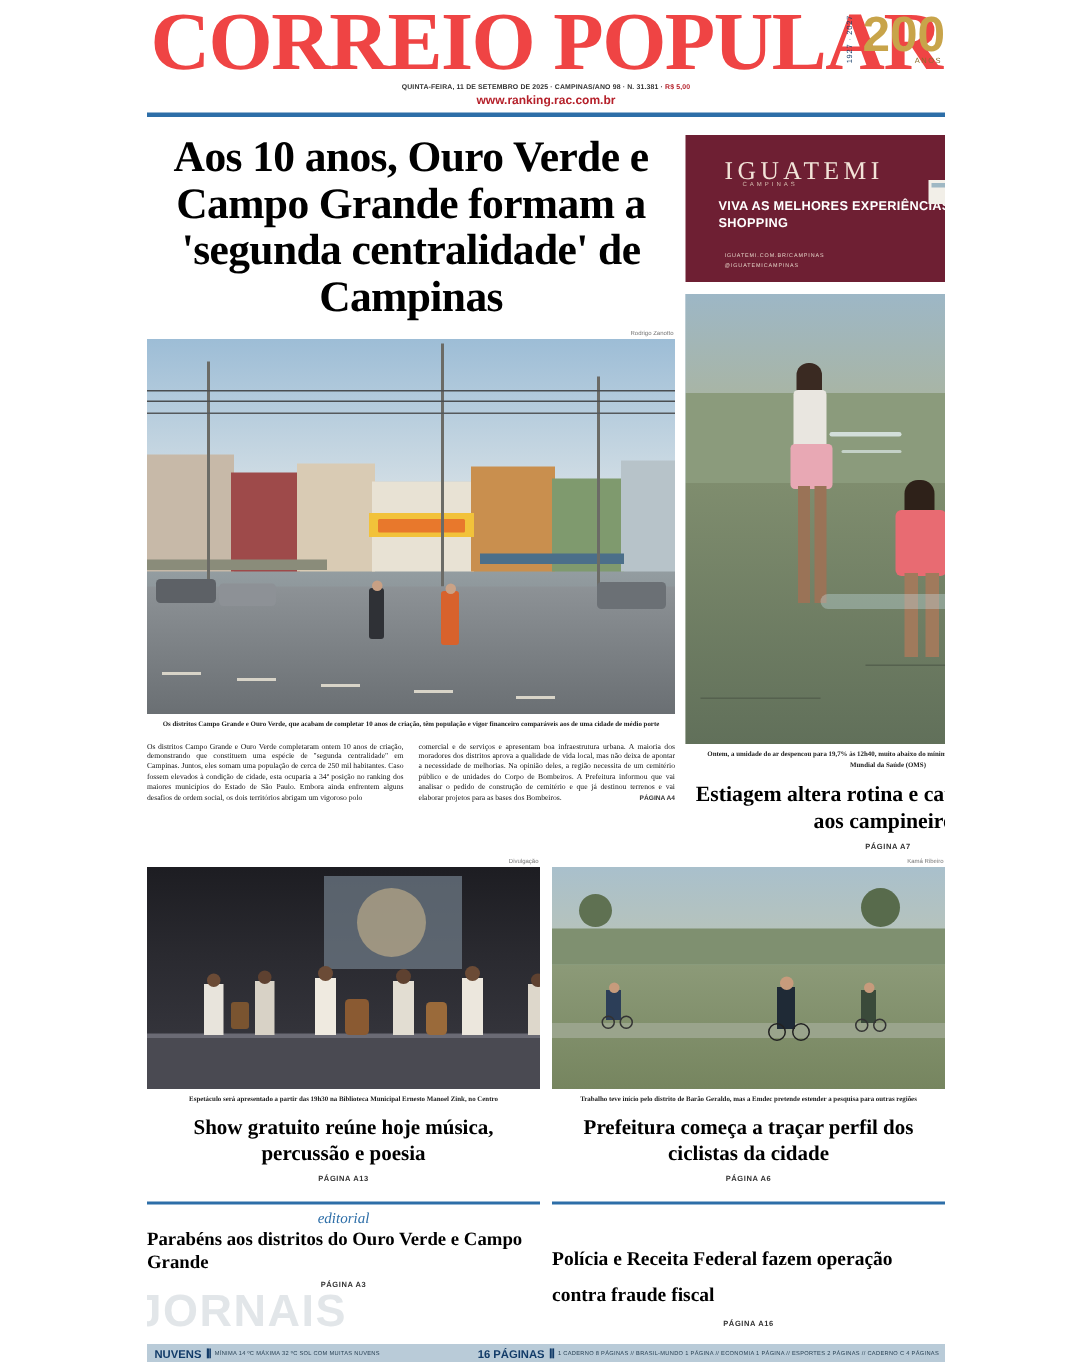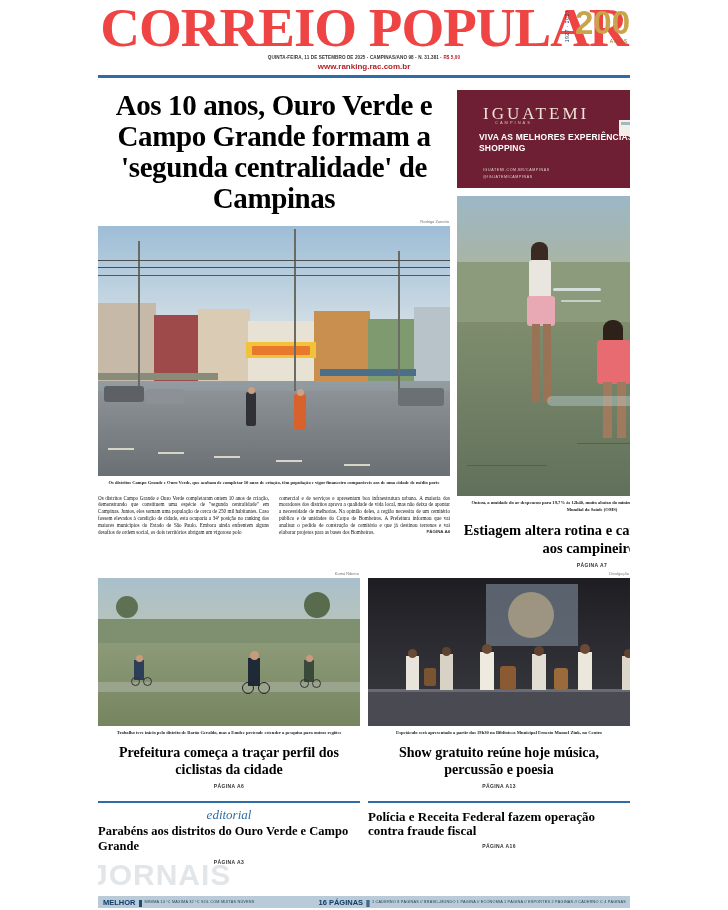--- a/index.html
+++ b/index.html
@@ -220,32 +220,32 @@
   }
 
   
   .footer-row { display: flex; gap: 8px; margin-top: 12px; }
   .foot-col { width: 311px; }
   .foot-rule { height: 2.5px; background: #2d6ea8; }
   .editorial-kicker {
     text-align: center;
     font-family: "Liberation Serif", serif;
     font-style: italic;
-    font-size: 13px;
+    font-size: 10px;
     color: #2d6ea8;
     margin-top: 4px;
   }
   .foot-hed {
     font-family: "Liberation Serif", serif;
     font-weight: bold;
     font-size: 12.5px;
     line-height: 15px;
     margin-top: 1px;
   }
-  .foot-hed.big { font-size: 13px; line-height: 14px; margin-top: 7px; }
+  .foot-hed.big { font-size: 13px; line-height: 24px; margin-top: 24px; }
 
   
   .bottombar {
     position: absolute; left: 98px; right: 98px; bottom: 2px;
     height: 12px;
     background: #b9cbd8;
     display: flex; align-items: center;
     font-family: "Liberation Sans", sans-serif;
   }
   .bb-seg { display: flex; align-items: center; padding-left: 5px; white-space: nowrap; }
@@ -400,53 +400,20 @@
       <div class="caption-r">Ontem, a umidade do ar despencou para 19,7% às 12h40, muito abaixo do mínimo de 60% recomendado pela Organização Mundial da Saúde (OMS)</div>
       <div class="sec-hed">Estiagem altera rotina e causa incômodos aos campineiros</div>
       <div class="pgref">PÁGINA A7</div>
     </div>
   </div>
 
   <div class="bottom-row">
 
     <div class="bot-col">
       <div style="position:relative;">
-        <div class="credit">Kamá Ribeiro</div>
-        <div class="photo ph-bike">
-          <div style="position:absolute; left:0; top:0; right:0; height:30%; background:linear-gradient(#a9c0cc,#b6c3bc);"></div>
-          <div style="position:absolute; left:0; right:0; top:28%; height:16%; background:#7f9070;"></div>
-          <div style="position:absolute; left:0; right:0; bottom:0; height:56%; background:linear-gradient(#8c9a78,#76855f);"></div>
-          <div style="position:absolute; left:0; right:0; bottom:34px; height:10px; background:#9aa48c;"></div>
-
-          <div style="position:absolute; left:36px; bottom:46px; width:10px; height:20px; background:#2c3e58;"></div>
-          <div style="position:absolute; left:38px; bottom:64px; width:7px;  height:7px; background:#c79b7c; border-radius:50%;"></div>
-          <div style="position:absolute; left:33px; bottom:40px; width:9px;  height:9px; border:1px solid #333; border-radius:50%;"></div>
-          <div style="position:absolute; left:45px; bottom:40px; width:9px;  height:9px; border:1px solid #333; border-radius:50%;"></div>
-
-          <div style="position:absolute; left:150px; bottom:40px; width:12px; height:28px; background:#1f2a36;"></div>
-          <div style="position:absolute; left:152px; bottom:66px; width:9px;  height:9px;  background:#c79b7c; border-radius:50%;"></div>
-          <div style="position:absolute; left:144px; bottom:32px; width:12px; height:12px; border:1.5px solid #222; border-radius:50%;"></div>
-          <div style="position:absolute; left:160px; bottom:32px; width:12px; height:12px; border:1.5px solid #222; border-radius:50%;"></div>
-
-          <div style="position:absolute; left:206px; bottom:44px; width:10px; height:22px; background:#3a4a3a;"></div>
-          <div style="position:absolute; left:208px; bottom:64px; width:7px;  height:7px;  background:#c79b7c; border-radius:50%;"></div>
-          <div style="position:absolute; left:202px; bottom:38px; width:9px;  height:9px;  border:1px solid #333; border-radius:50%;"></div>
-          <div style="position:absolute; left:214px; bottom:38px; width:9px;  height:9px;  border:1px solid #333; border-radius:50%;"></div>
-
-          <div style="position:absolute; left:18px;  top:18px; width:22px; height:22px; background:#5f7152; border-radius:50%;"></div>
-          <div style="position:absolute; right:30px; top:14px; width:26px; height:26px; background:#586b4c; border-radius:50%;"></div>
-        </div>
-      </div>
-      <div class="caption">Trabalho teve início pelo distrito de Barão Geraldo, mas a Emdec pretende estender a pesquisa para outras regiões</div>
-      <div class="bot-hed">Prefeitura começa a traçar perfil dos ciclistas da cidade</div>
-      <div class="pgref">PÁGINA A6</div>
-    </div>
-
-    <div class="bot-col">
-      <div style="position:relative;">
         <div class="credit">Divulgação</div>
         <div class="photo ph-show">
 
           <div style="position:absolute; left:118px; top:6px; width:92px; height:62px; background:#6e7a86; opacity:.75;"></div>
           <div style="position:absolute; left:140px; top:14px; width:46px; height:46px; background:#c9b68e; border-radius:50%; opacity:.6;"></div>
 
           <div style="position:absolute; left:0; right:0; bottom:0; height:34px; background:#4a4a52;"></div>
           <div style="position:absolute; left:0; right:0; bottom:34px; height:3px; background:#6a6a74;"></div>
 
           <div style="position:absolute; left:38px;  bottom:36px; width:13px; height:34px; background:#e8e4dc;"></div>
@@ -464,20 +431,53 @@
 
           <div style="position:absolute; left:132px; bottom:36px; width:16px; height:24px; background:#8a5a32; border-radius:3px;"></div>
           <div style="position:absolute; left:186px; bottom:36px; width:14px; height:22px; background:#9a6a3a; border-radius:3px;"></div>
           <div style="position:absolute; left:56px;  bottom:40px; width:12px; height:18px; background:#7a5430; border-radius:2px;"></div>
         </div>
       </div>
       <div class="caption">Espetáculo será apresentado a partir das 19h30 na Biblioteca Municipal Ernesto Manoel Zink, no Centro</div>
       <div class="bot-hed">Show gratuito reúne hoje música, percussão e poesia</div>
       <div class="pgref">PÁGINA A13</div>
     </div>
+
+    <div class="bot-col">
+      <div style="position:relative;">
+        <div class="credit">Kamá Ribeiro</div>
+        <div class="photo ph-bike">
+          <div style="position:absolute; left:0; top:0; right:0; height:30%; background:linear-gradient(#a9c0cc,#b6c3bc);"></div>
+          <div style="position:absolute; left:0; right:0; top:28%; height:16%; background:#7f9070;"></div>
+          <div style="position:absolute; left:0; right:0; bottom:0; height:56%; background:linear-gradient(#8c9a78,#76855f);"></div>
+          <div style="position:absolute; left:0; right:0; bottom:34px; height:10px; background:#9aa48c;"></div>
+
+          <div style="position:absolute; left:36px; bottom:46px; width:10px; height:20px; background:#2c3e58;"></div>
+          <div style="position:absolute; left:38px; bottom:64px; width:7px;  height:7px; background:#c79b7c; border-radius:50%;"></div>
+          <div style="position:absolute; left:33px; bottom:40px; width:9px;  height:9px; border:1px solid #333; border-radius:50%;"></div>
+          <div style="position:absolute; left:45px; bottom:40px; width:9px;  height:9px; border:1px solid #333; border-radius:50%;"></div>
+
+          <div style="position:absolute; left:150px; bottom:40px; width:12px; height:28px; background:#1f2a36;"></div>
+          <div style="position:absolute; left:152px; bottom:66px; width:9px;  height:9px;  background:#c79b7c; border-radius:50%;"></div>
+          <div style="position:absolute; left:144px; bottom:32px; width:12px; height:12px; border:1.5px solid #222; border-radius:50%;"></div>
+          <div style="position:absolute; left:160px; bottom:32px; width:12px; height:12px; border:1.5px solid #222; border-radius:50%;"></div>
+
+          <div style="position:absolute; left:206px; bottom:44px; width:10px; height:22px; background:#3a4a3a;"></div>
+          <div style="position:absolute; left:208px; bottom:64px; width:7px;  height:7px;  background:#c79b7c; border-radius:50%;"></div>
+          <div style="position:absolute; left:202px; bottom:38px; width:9px;  height:9px;  border:1px solid #333; border-radius:50%;"></div>
+          <div style="position:absolute; left:214px; bottom:38px; width:9px;  height:9px;  border:1px solid #333; border-radius:50%;"></div>
+
+          <div style="position:absolute; left:18px;  top:18px; width:22px; height:22px; background:#5f7152; border-radius:50%;"></div>
+          <div style="position:absolute; right:30px; top:14px; width:26px; height:26px; background:#586b4c; border-radius:50%;"></div>
+        </div>
+      </div>
+      <div class="caption">Trabalho teve início pelo distrito de Barão Geraldo, mas a Emdec pretende estender a pesquisa para outras regiões</div>
+      <div class="bot-hed">Prefeitura começa a traçar perfil dos ciclistas da cidade</div>
+      <div class="pgref">PÁGINA A6</div>
+    </div>
   </div>
 
   <div class="footer-row">
     <div class="foot-col">
       <div class="foot-rule"></div>
       <div class="editorial-kicker">editorial</div>
       <div class="foot-hed">Parabéns aos distritos do Ouro Verde e Campo Grande</div>
       <div class="pgref">PÁGINA A3</div>
     </div>
     <div class="foot-col">
@@ -485,21 +485,21 @@
       <div class="foot-hed big">Polícia e Receita Federal fazem operação contra fraude fiscal</div>
       <div class="pgref">PÁGINA A16</div>
     </div>
   </div>
 </div>
 
 <div class="watermark">SAPOJORNAIS</div>
 
 <div class="bottombar">
   <div class="bb-seg">
-    <span class="bb-strong">MELHOR</span>
+    <span class="bb-strong">NUVENS</span>
     <span class="bb-bars">|||</span>
     <span class="bb-small">MÍNIMA 14 ºC  MÁXIMA 32 ºC  SOL COM MUITAS NUVENS</span>
   </div>
   <div class="bb-seg" style="margin-left:auto; padding-right:4px;">
     <span class="bb-strong">16 PÁGINAS</span>
     <span class="bb-bars">|||</span>
     <span class="bb-small">1 CADERNO 8 PÁGINAS  //  BRASIL-MUNDO 1 PÁGINA  //  ECONOMIA 1 PÁGINA  //  ESPORTES 2 PÁGINAS  //  CADERNO C 4 PÁGINAS</span>
   </div>
 </div>
 

